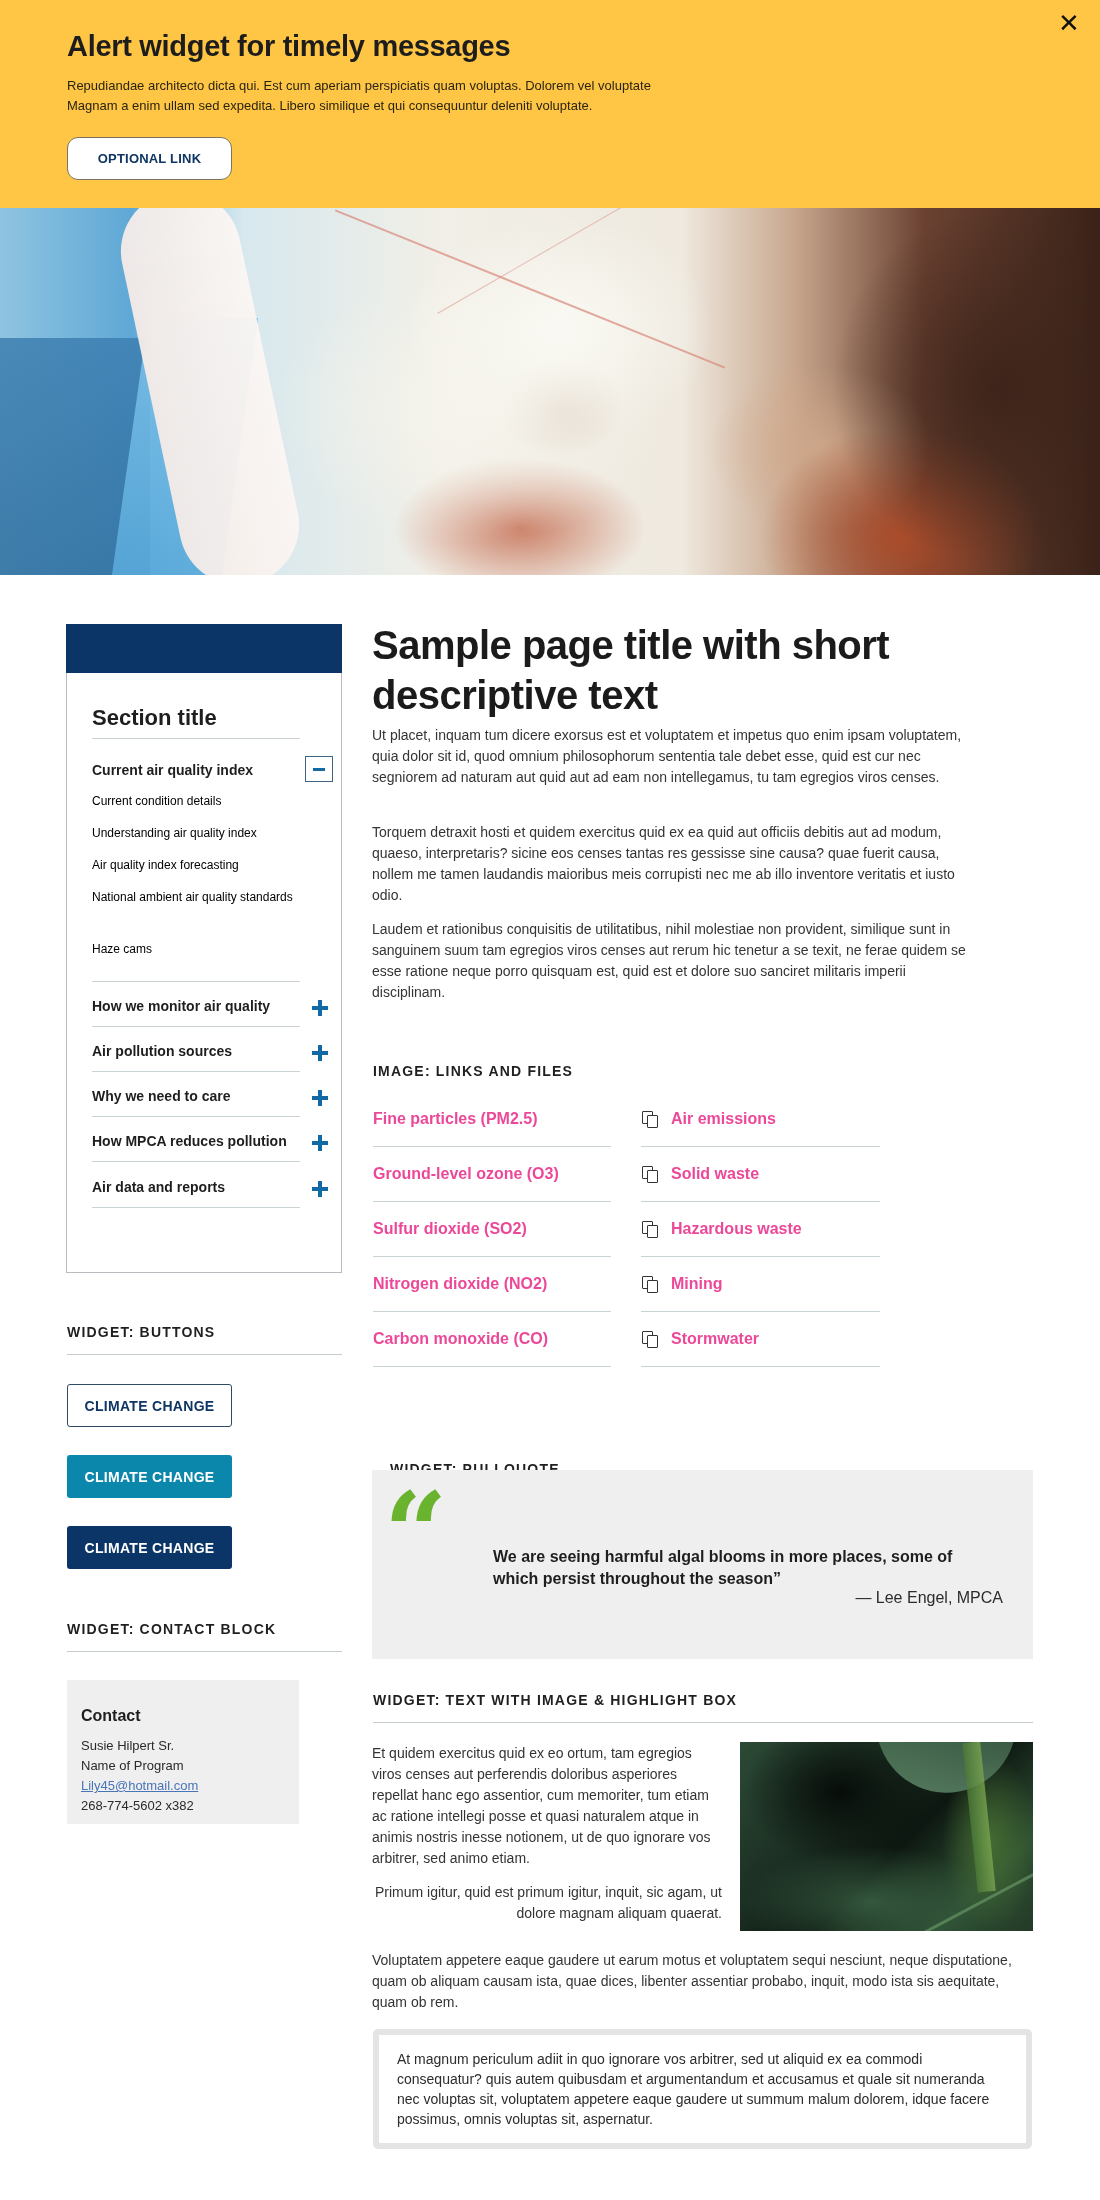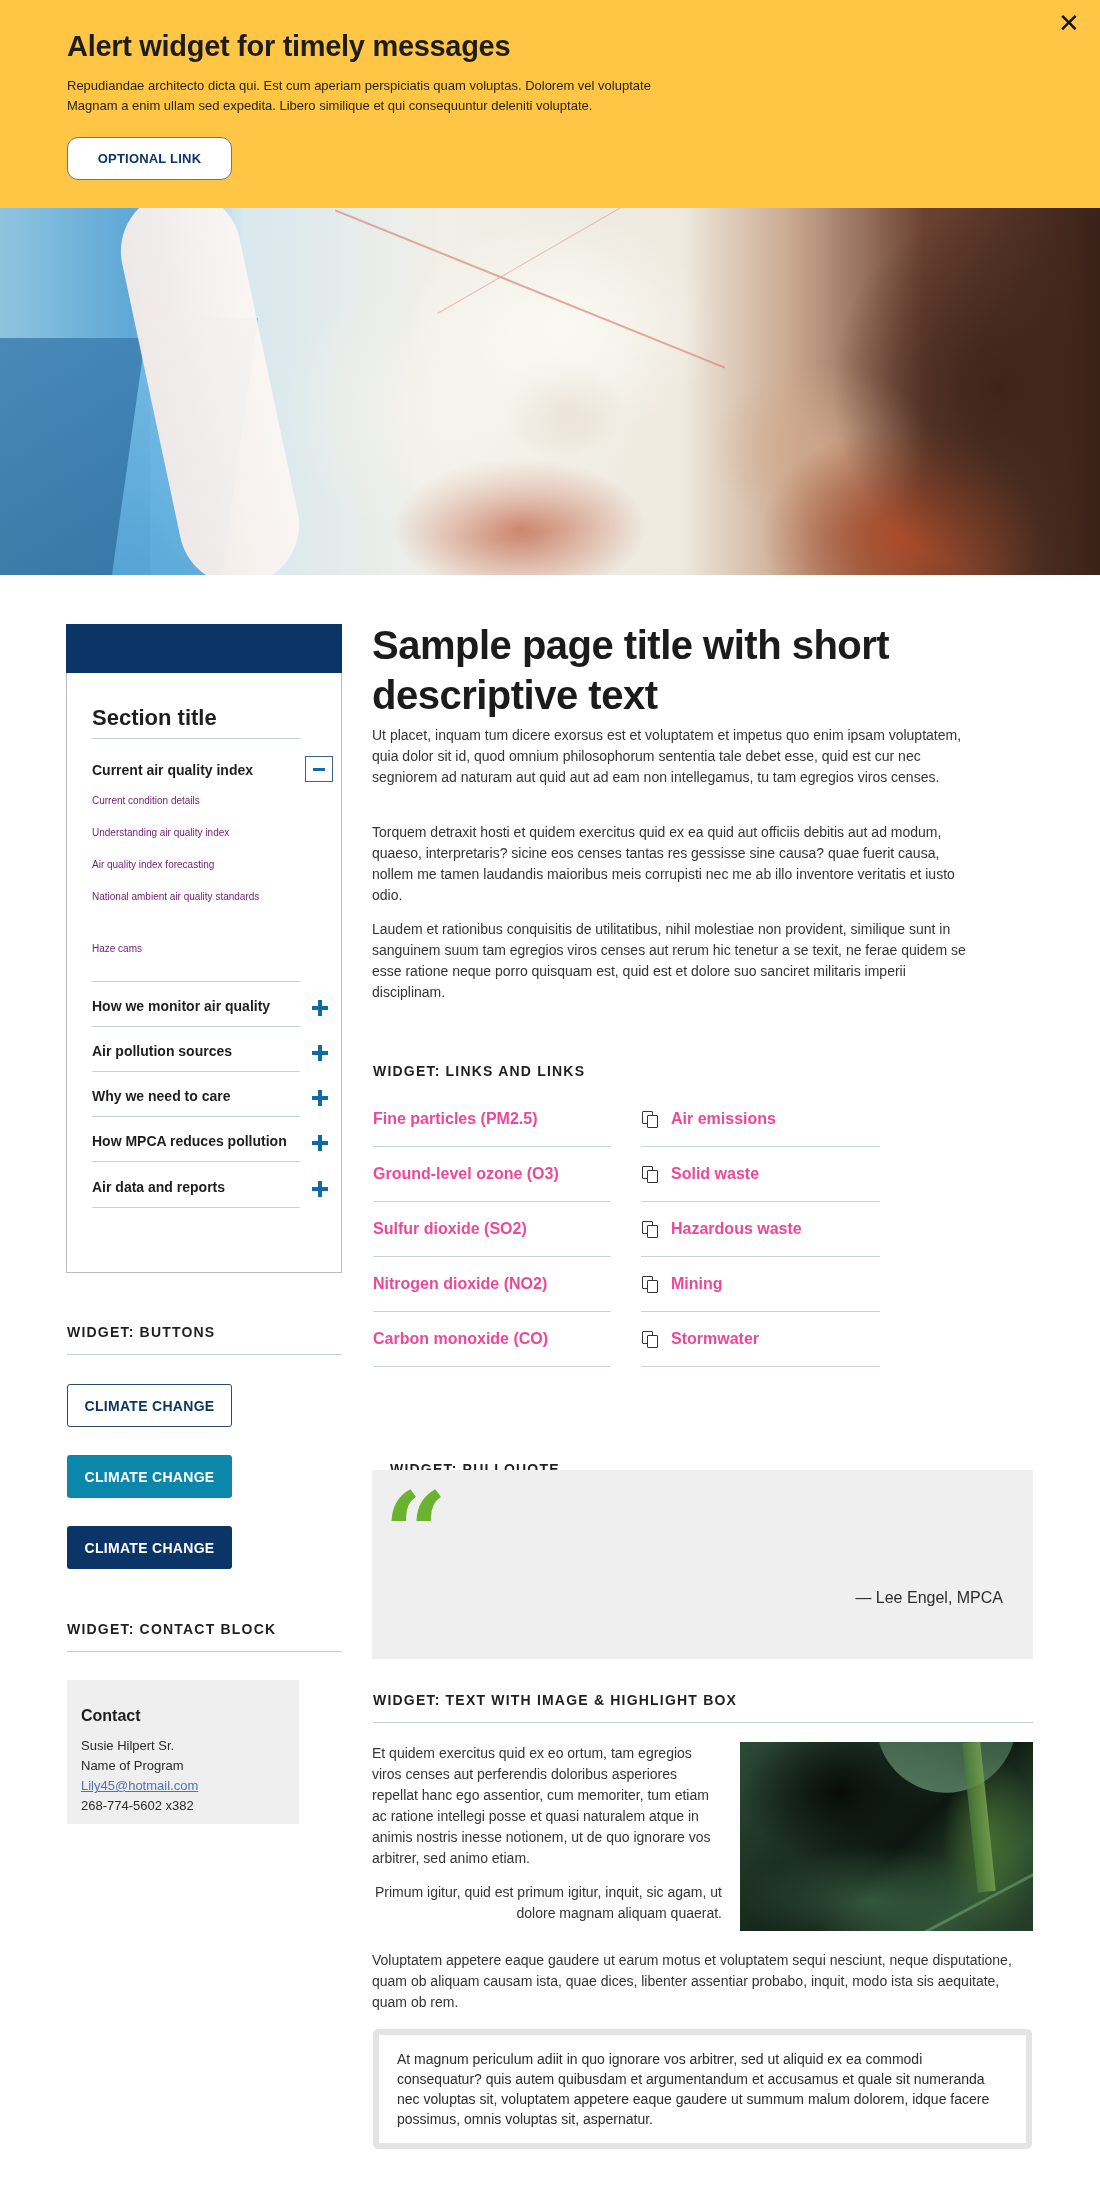--- a/index.html
+++ b/index.html
@@ -32,21 +32,21 @@
   .hero-route2 { position: absolute; left: 420px; top: 40px; width: 260px; height: 1px; background: #d9887a; transform: rotate(-30deg); opacity: 0.5; }
 
   
   .side-nav { position: absolute; left: 66px; top: 624px; width: 276px; height: 649px; border: 1px solid #b8bcc0; background: #fff; }
   .side-nav-head { position: absolute; left: -1px; top: -1px; width: 276px; height: 49px; background: #0a3566; }
   .side-title { position: absolute; left: 25px; top: 80px; font-size: 22px; font-weight: bold; color: #1e1e1e; }
   .side-rule { position: absolute; left: 25px; width: 208px; height: 1px; background: #c9d3d6; }
   .side-active { position: absolute; left: 25px; top: 137px; font-size: 14px; font-weight: bold; color: #1e1e1e; }
   .toggle-minus { position: absolute; left: 238px; top: 131px; width: 28px; height: 26px; border: 1px solid #3d6485; display: flex; align-items: center; justify-content: center; cursor: pointer; }
   .toggle-minus span { display: block; width: 12px; height: 3px; background: #116aa3; }
-  .side-sub { position: absolute; left: 25px; font-size: 10px; color: #701a75; line-height: 20px; width: 210px; cursor: pointer; }
+  .side-sub { position: absolute; left: 25px; font-size: 12px; color: #000000; line-height: 20px; width: 210px; cursor: pointer; }
   .side-group { position: absolute; left: 25px; font-size: 14px; font-weight: bold; color: #1e1e1e; cursor: pointer; text-align: right; }
   .toggle-plus { position: absolute; left: 245px; width: 16px; height: 16px; cursor: pointer; }
   .toggle-plus::before { content: ""; position: absolute; left: 6px; top: 0; width: 4px; height: 16px; background: #116aa3; }
   .toggle-plus::after { content: ""; position: absolute; left: 0; top: 6px; width: 16px; height: 4px; background: #116aa3; }
 
   
   .wlabel { position: absolute; font-size: 14px; font-weight: bold; letter-spacing: 1.2px; color: #1f1f1f; }
   .rule { position: absolute; height: 1px; background: #c4cccf; }
 
   
@@ -163,21 +163,21 @@
   <div class="contact-line" style="top:78px">Name of Program</div>
   <a class="contact-line contact-email" style="top:98px">Lily45@hotmail.com</a>
   <div class="contact-line" style="top:118px">268-774-5602 x382</div>
 </div>
 
 <h1 class="page-title">Sample page title with short descriptive text</h1>
 <p class="body-p" style="top:725px">Ut placet, inquam tum dicere exorsus est et voluptatem et impetus quo enim ipsam voluptatem, quia dolor sit id, quod omnium philosophorum sententia tale debet esse, quid est cur nec segniorem ad naturam aut quid aut ad eam non intellegamus, tu tam egregios viros censes.</p>
 <p class="body-p" style="top:822px">Torquem detraxit hosti et quidem exercitus quid ex ea quid aut officiis debitis aut ad modum, quaeso, interpretaris? sicine eos censes tantas res gessisse sine causa? quae fuerit causa, nollem me tamen laudandis maioribus meis corrupisti nec me ab illo inventore veritatis et iusto odio.</p>
 <p class="body-p" style="top:919px">Laudem et rationibus conquisitis de utilitatibus, nihil molestiae non provident, similique sunt in sanguinem suum tam egregios viros censes aut rerum hic tenetur a se texit, ne ferae quidem se esse ratione neque porro quisquam est, quid est et dolore suo sanciret militaris imperii disciplinam.</p>
 
-<div class="wlabel" style="left:373px; top:1063px;">WIDGET: LINKS AND LINKS</div>
+<div class="wlabel" style="left:373px; top:1063px;">IMAGE: LINKS AND FILES</div>
 
 <a class="lf-item lf-left" style="top:1092px">
     <span>Fine particles (PM2.5)</span>
   </a>
 <a class="lf-item lf-left" style="top:1147px">
     <span>Ground-level ozone (O3)</span>
   </a>
 <a class="lf-item lf-left" style="top:1202px">
     <span>Sulfur dioxide (SO2)</span>
   </a>
@@ -205,20 +205,21 @@
     <span>Mining</span>
   </a>
 <a class="lf-item lf-right" style="top:1312px">
     <span class="file-icon"></span>
     <span>Stormwater</span>
   </a>
 
 <div class="wlabel" style="left:390px; top:1437px;margin-top:24px;">WIDGET: PULLQUOTE</div>
 <blockquote class="pullquote">
   <span class="pq-mark">“</span>
+  <div class="pq-text">We are seeing harmful algal blooms in more places, some of which persist throughout the season”</div>
   <div class="pq-cite">— Lee Engel, MPCA</div>
 </blockquote>
 
 <div class="wlabel" style="left:373px; top:1692px;">WIDGET: TEXT WITH IMAGE &amp; HIGHLIGHT BOX</div>
 <div class="rule" style="left:373px; top:1722px; width:660px;"></div>
 <p class="body-p" style="top:1743px; width:350px;">Et quidem exercitus quid ex eo ortum, tam egregios viros censes aut perferendis doloribus asperiores repellat hanc ego assentior, cum memoriter, tum etiam ac ratione intellegi posse et quasi naturalem atque in animis nostris inesse notionem, ut de quo ignorare vos arbitrer, sed animo etiam.</p>
 <p class="body-p" style="top:1882px; width:350px;text-align:right;">Primum igitur, quid est primum igitur, inquit, sic agam, ut dolore magnam aliquam quaerat.</p>
 <div class="leaf" aria-label="Dark green tropical leaf with water droplets">
   <div class="leaf-top"></div>
   <div class="leaf-stem"></div>

